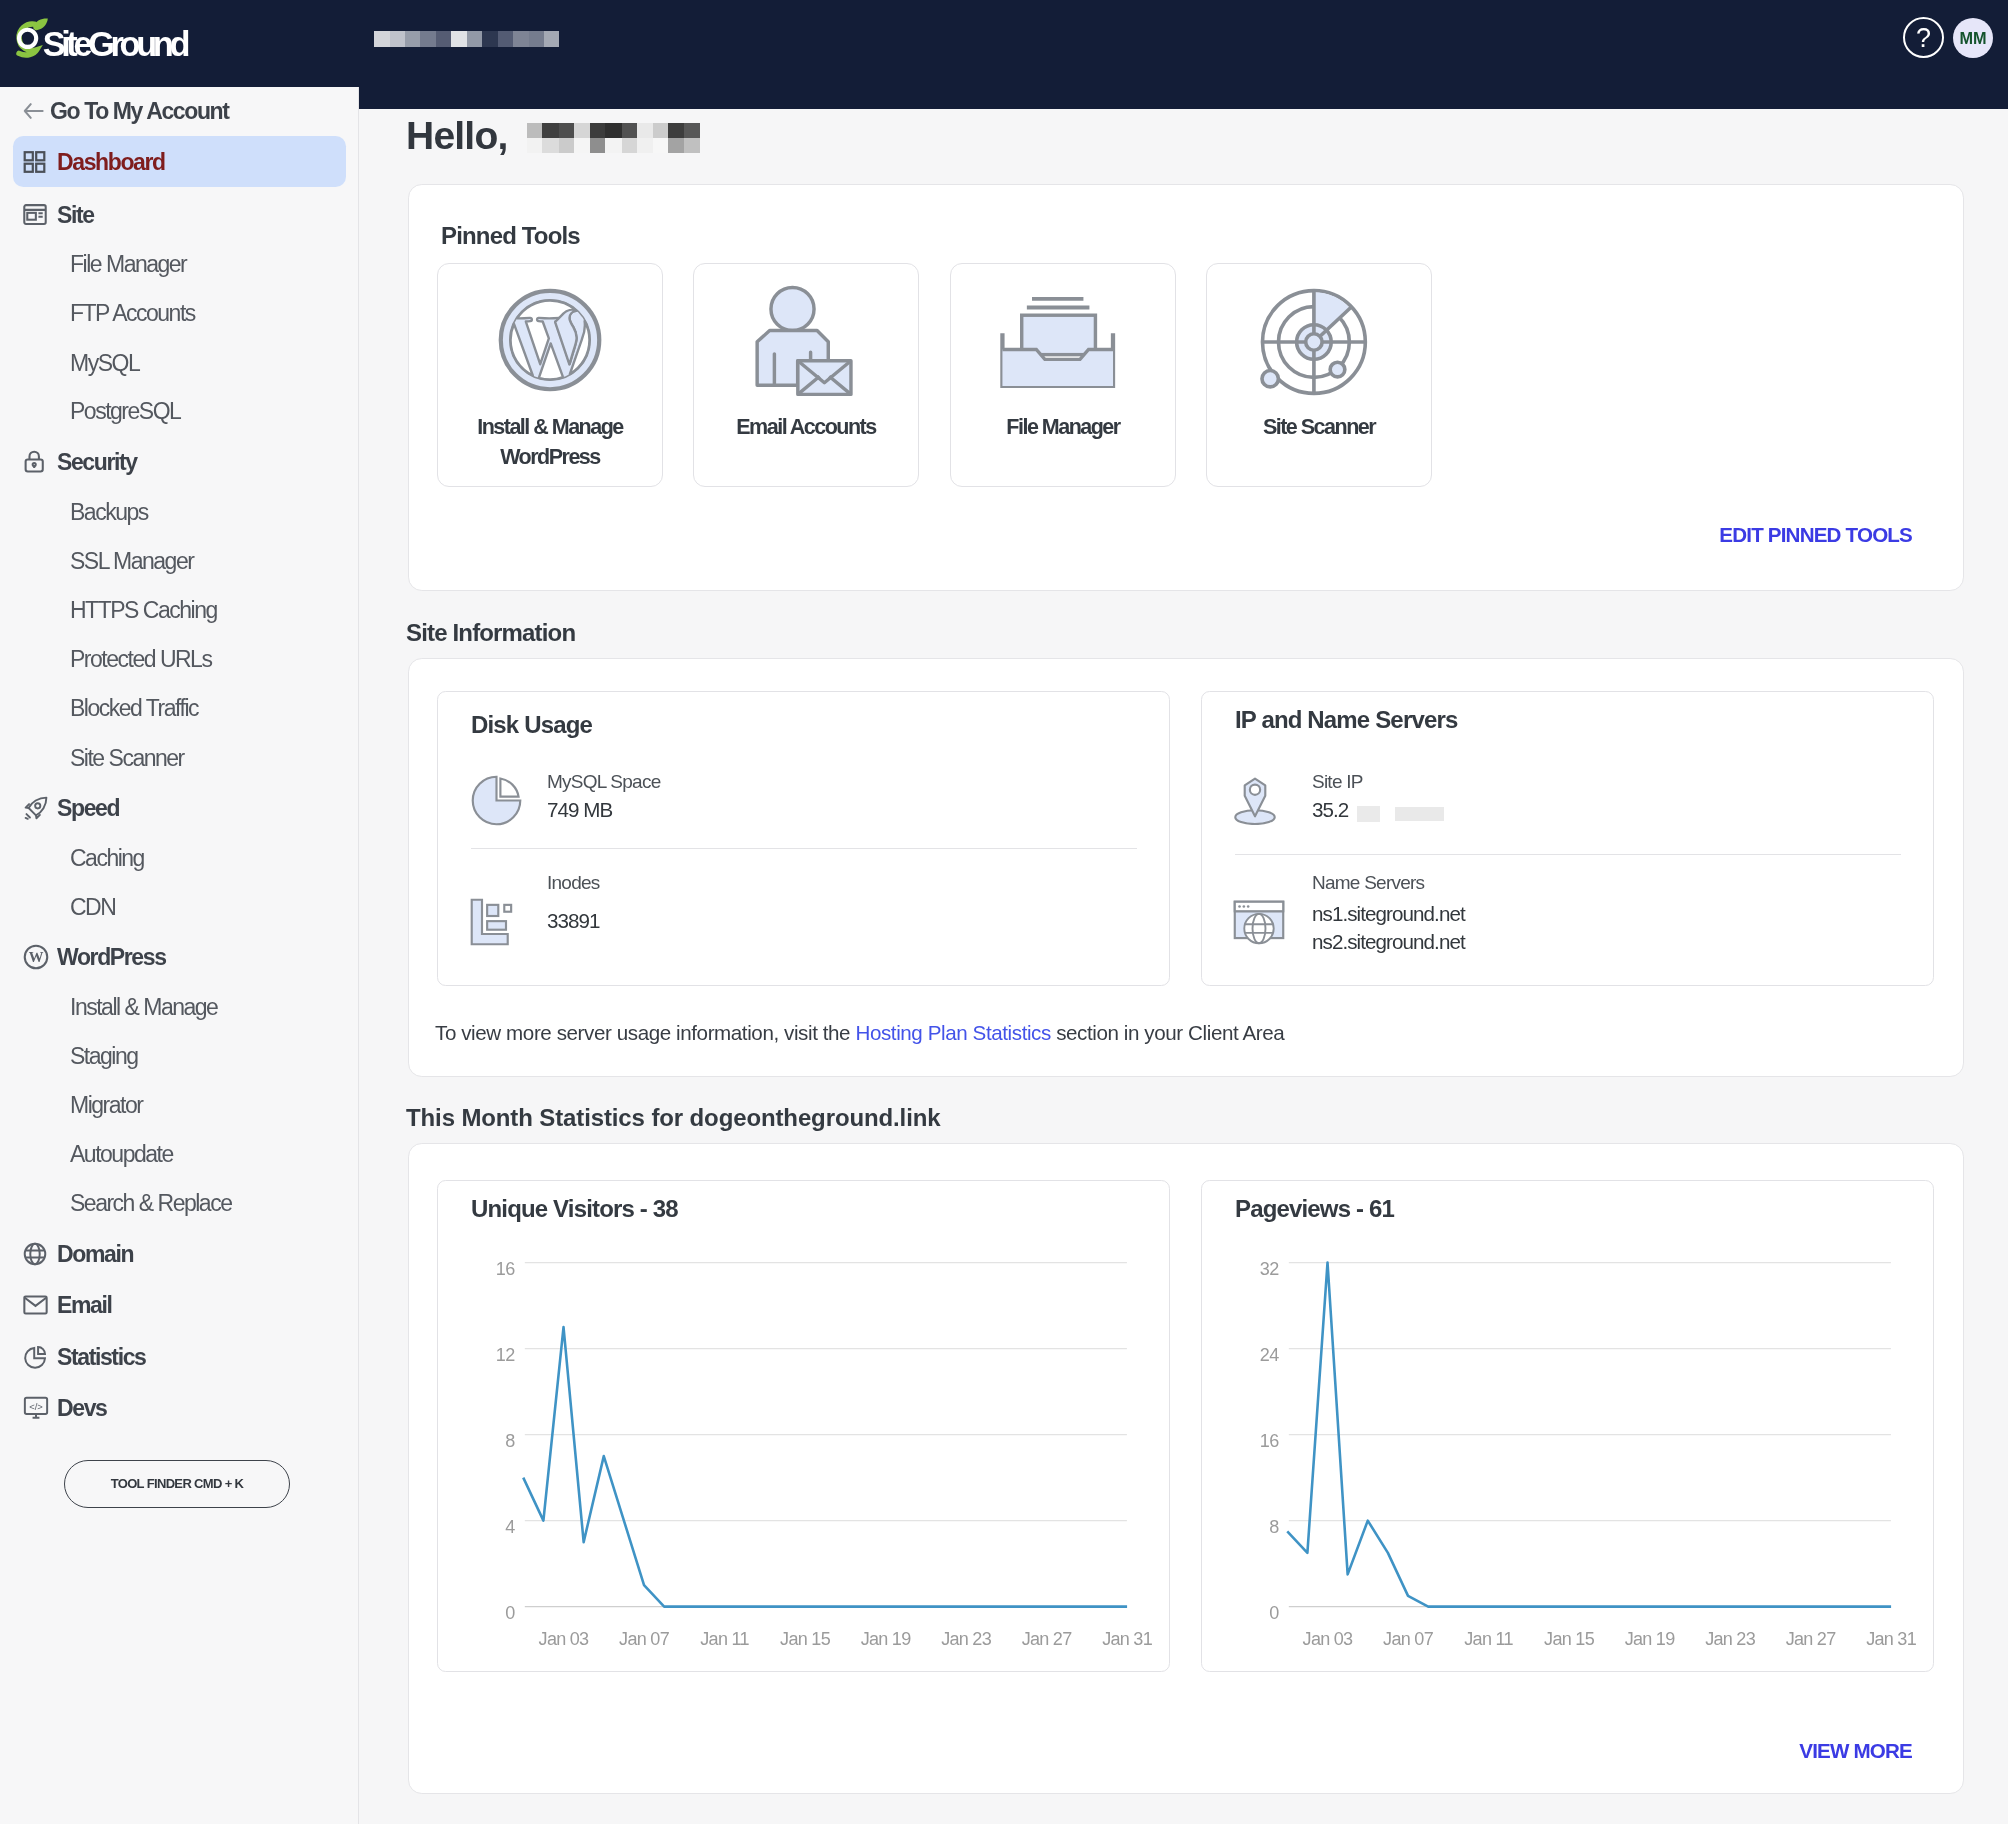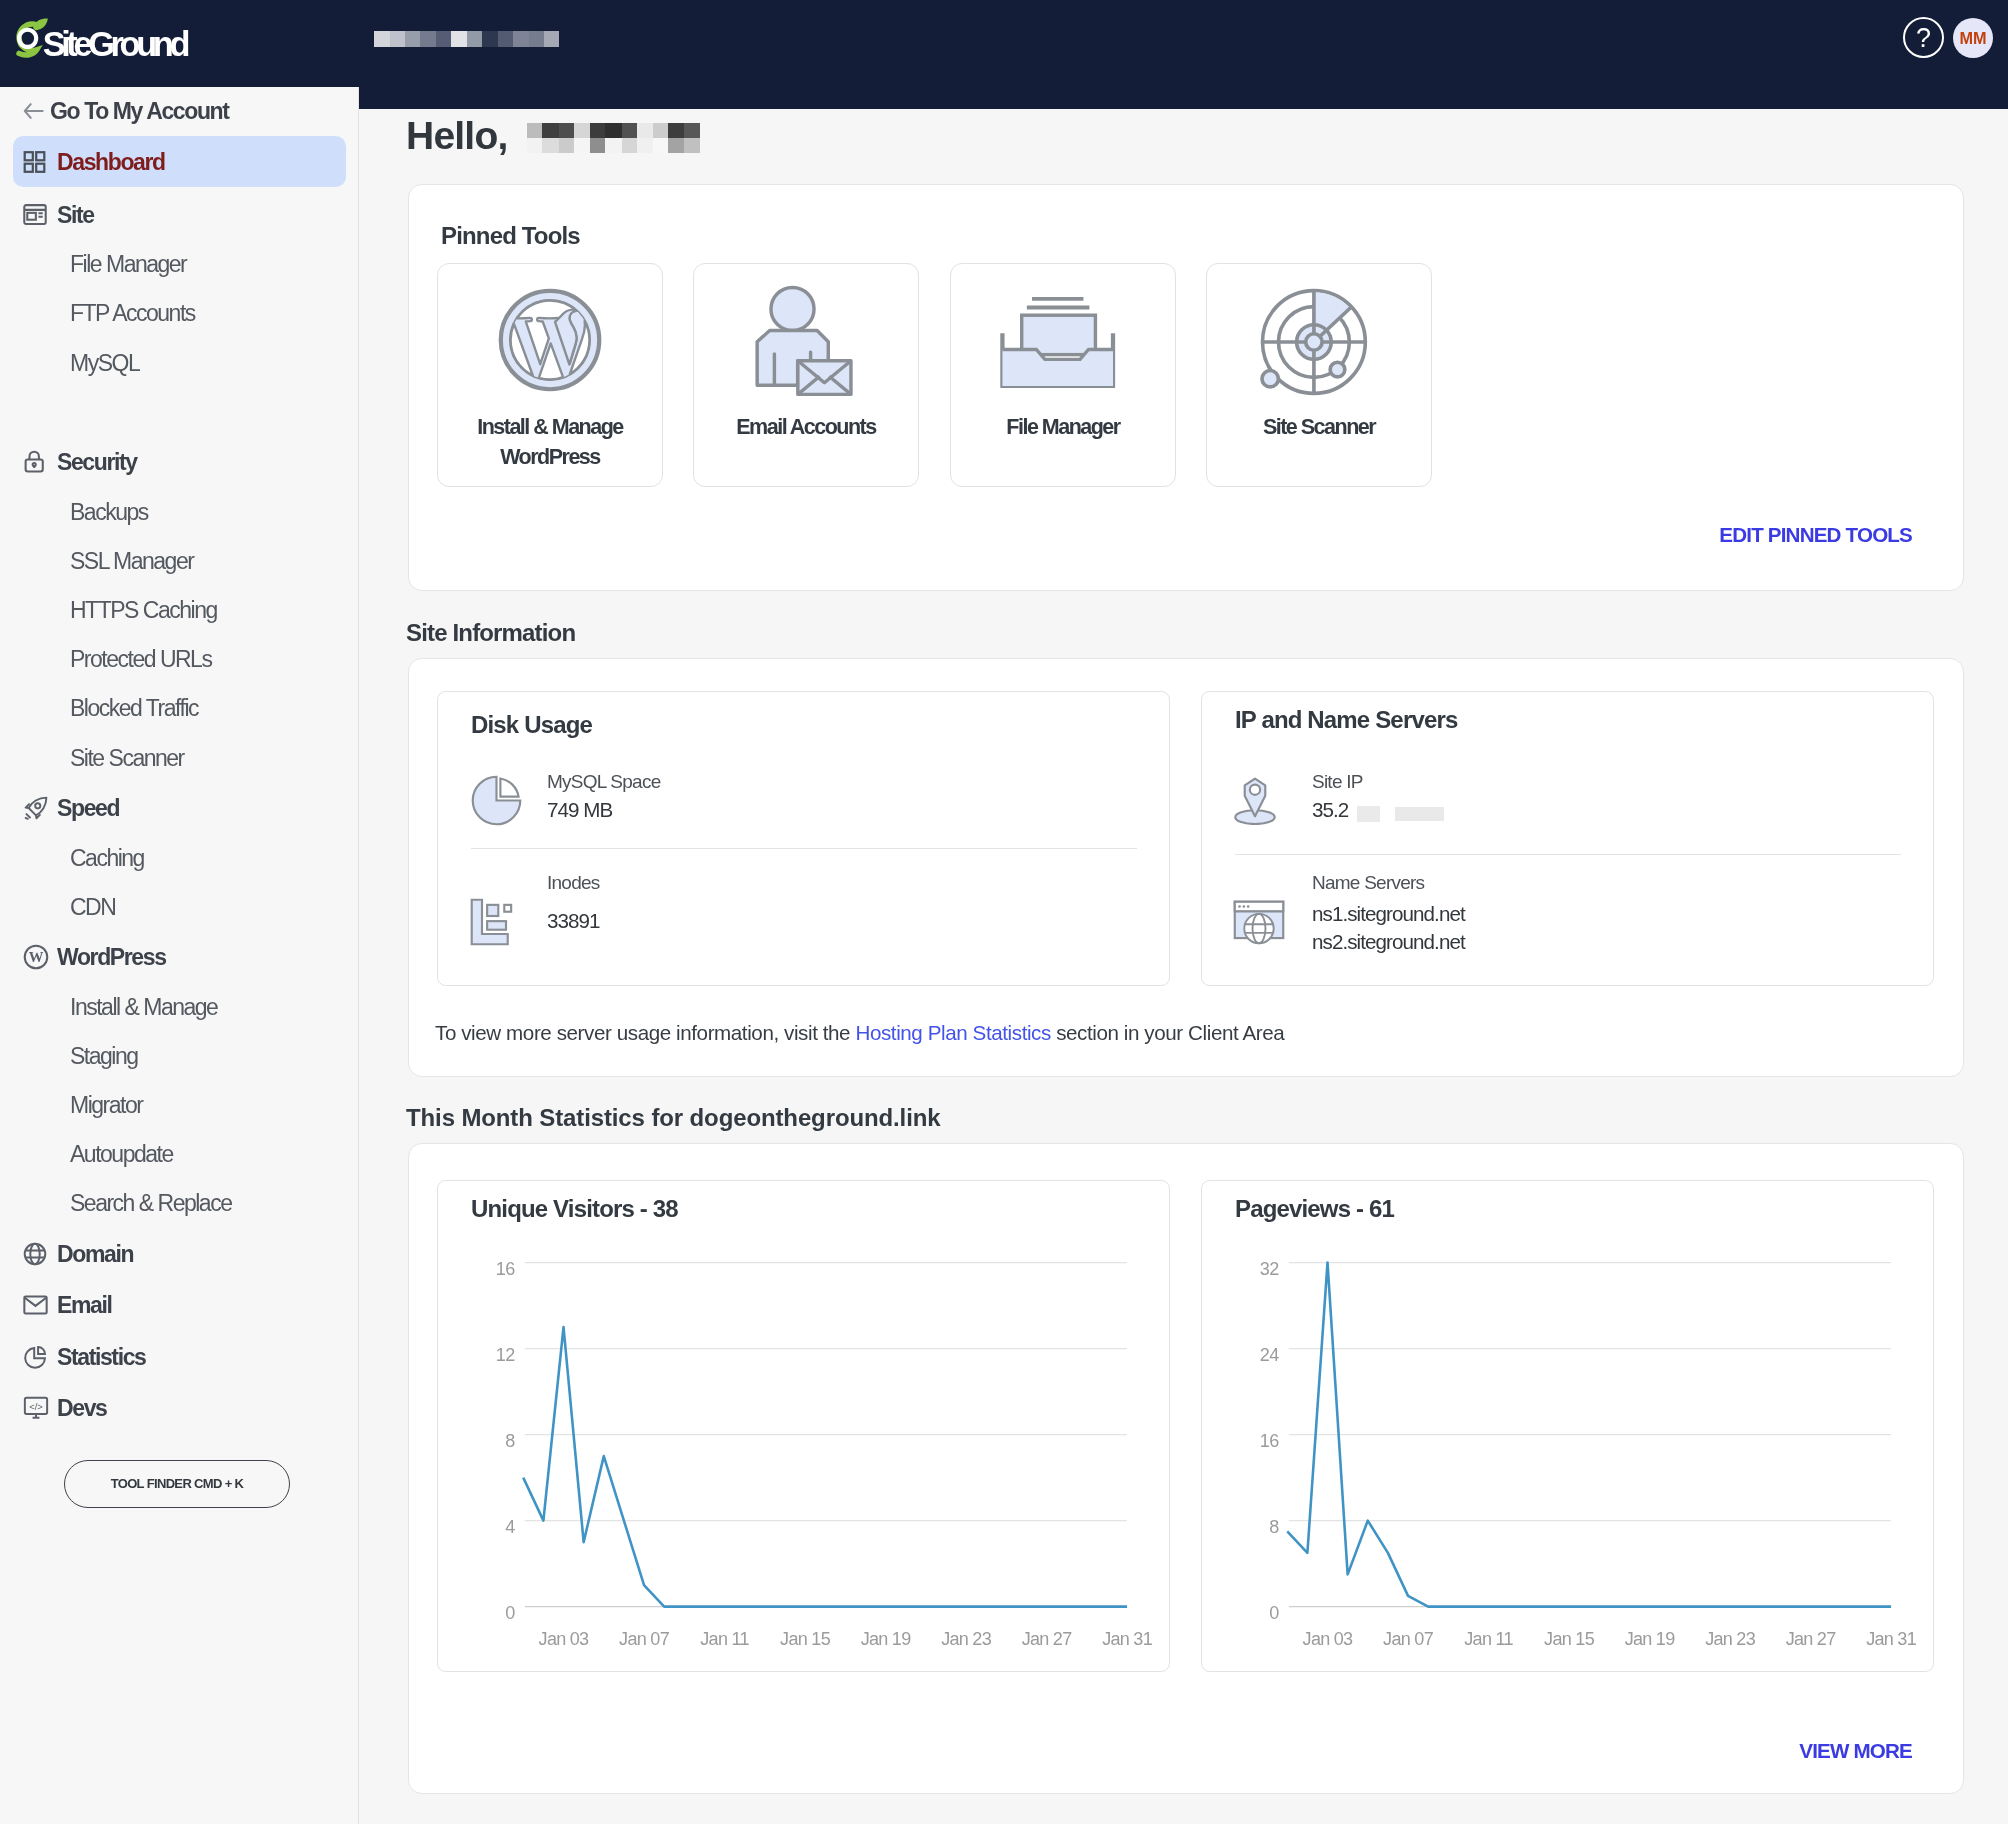--- a/index.html
+++ b/index.html
@@ -52,21 +52,21 @@
     </svg>
 
     <div class="abs" style="left:374px;top:31px;width:185px;height:15.5px;background:
       linear-gradient(90deg,#d3d5da 0 15.5px,#bfc2cb 15.5px 31px,#979daa 31px 46px,#747b8e 46px 62px,
       #555c73 62px 77px,#e0e2e6 77px 93px,#9299a7 93px 108px,#2d3750 108px 124px,
       #535b73 124px 139px,#7e8495 139px 155px,#757c8e 155px 170px,#a4a9b4 170px 185px);"></div>
 
     <div class="abs" style="left:1903px;top:17px;width:41px;height:41px;border:2.6px solid #fff;border-radius:50%;"></div>
     <div class="abs" style="left:1903px;top:17px;width:41px;height:41px;text-align:center;line-height:43px;color:#fff;font-size:27px;">?</div>
 
-    <div class="abs" style="left:1953px;top:18px;width:40px;height:40px;background:#e6e6f9;border-radius:50%;text-align:center;line-height:40px;color:#c2410c;font-size:16.3px;font-weight:bold;">MM</div>
+    <div class="abs" style="left:1953px;top:18px;width:40px;height:40px;background:#e6e6f9;border-radius:50%;text-align:center;line-height:40px;color:#14532d;font-size:16.3px;font-weight:bold;">MM</div>
   </div>
   <div id="sidebar">
 
     <div class="side-item" style="top:0px">
       <svg class="side-ico" width="20.6" height="17" viewBox="0 0 24 20">
           <path d="M9 2 L2 10 L9 18 M2 10 L23 10" stroke="#8a8f96" stroke-width="2.4" fill="none" stroke-linecap="round" stroke-linejoin="round"></path>
         </svg>
       <span class="side-txt side-head" style="left:50px">Go To My Account</span>
     </div>
     <div id="dash-active"></div>
@@ -93,20 +93,23 @@
       <span class="side-txt side-head" style="left:57px">Site</span>
     </div>
     <div class="side-item" style="top:153px">
         <span class="side-txt side-sub" style="left:70px">File Manager</span>
       </div>
     <div class="side-item" style="top:202px">
         <span class="side-txt side-sub" style="left:70px">FTP Accounts</span>
       </div>
     <div class="side-item" style="top:252px">
         <span class="side-txt side-sub" style="left:70px">MySQL</span>
+      </div>
+    <div class="side-item" style="top:300px">
+        <span class="side-txt side-sub" style="left:70px">PostgreSQL</span>
       </div>
     <div class="side-item" style="top:351px">
       <svg class="side-ico" width="22.4" height="24" viewBox="0 0 26 28">
           <g fill="none" stroke="#5c6169" stroke-width="2.4">
             <rect x="3" y="11" width="20" height="14" rx="2.5"></rect>
             <path d="M7.5 11 V7.5 a5.5 5.5 0 0 1 11 0 V11"></path>
             <circle cx="13" cy="17" r="1.8"></circle>
             <path d="M13 18.8 V21"></path>
           </g>
         </svg>

